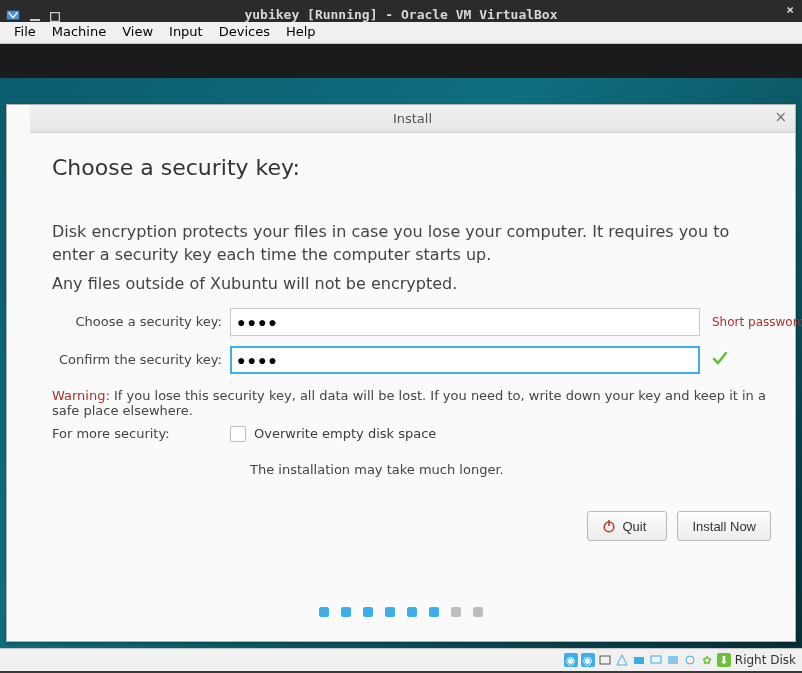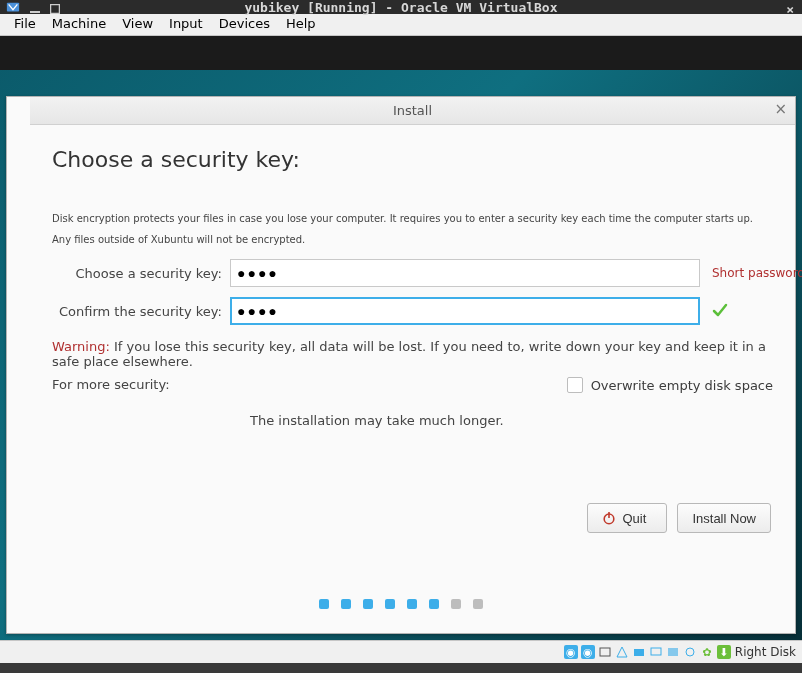--- a/index.html
+++ b/index.html
@@ -8,24 +8,24 @@
     height: 673px;
     background: #3a3a3a;
     font-family: "DejaVu Sans", "Liberation Sans", Arial, sans-serif;
     font-size: 13px;
     color: #3c3c3c;
     overflow: hidden;
     position: relative;
   }
   
   .vm-titlebar {
-    height: 14px;
+    height: 22px;
     background: #2b2b2b;
     display: flex;
-    align-items: center;
+    align-items: flex-end;
     color: #d7d7d7;
     font-family: "DejaVu Sans Mono", monospace;
     font-weight: bold;
     font-size: 13px;
     position: relative;
   }
   .vm-titlebar .left-controls {
     display: flex;
     gap: 10px;
     padding-left: 6px;
@@ -99,21 +99,21 @@
   .install-body {
     padding: 22px 22px 10px 22px;
   }
   .install-body h1 {
     font-size: 22px;
     font-weight: 400;
     color: #333;
     margin-bottom: 40px;
   }
   .para {
-    font-size: 10px;
+    font-size: 16px;
     color: #444;
     line-height: 1.45;
     margin-bottom: 6px;
   }
   .form-grid {
     display: grid;
     grid-template-columns: 170px 470px 1fr;
     row-gap: 10px;
     column-gap: 8px;
     align-items: center;
@@ -137,21 +137,21 @@
   .warning-line { margin-top:14px; font-size:13px; color:#444; }
   .warning-line .warn-label { color:#b03030; }
   .more-sec-row {
     display:grid;
     grid-template-columns: 170px 1fr;
     column-gap:8px;
     margin-top: 8px;
   }
   .more-sec-label { text-align:left; color:#444; }
   .more-sec-checkbox {
-    display:flex; align-items:center; gap:8px;justify-content:flex-end;
+    display:flex; align-items:center; gap:8px;
   }
   .chk {
     width:16px; height:16px; border:1px solid #bdbdbd; background:#fff; border-radius:2px; cursor:pointer;
   }
   .sub-note {
     margin-left: 198px;
     margin-top: 20px;
     color:#444;
     font-size:13px;
   }

